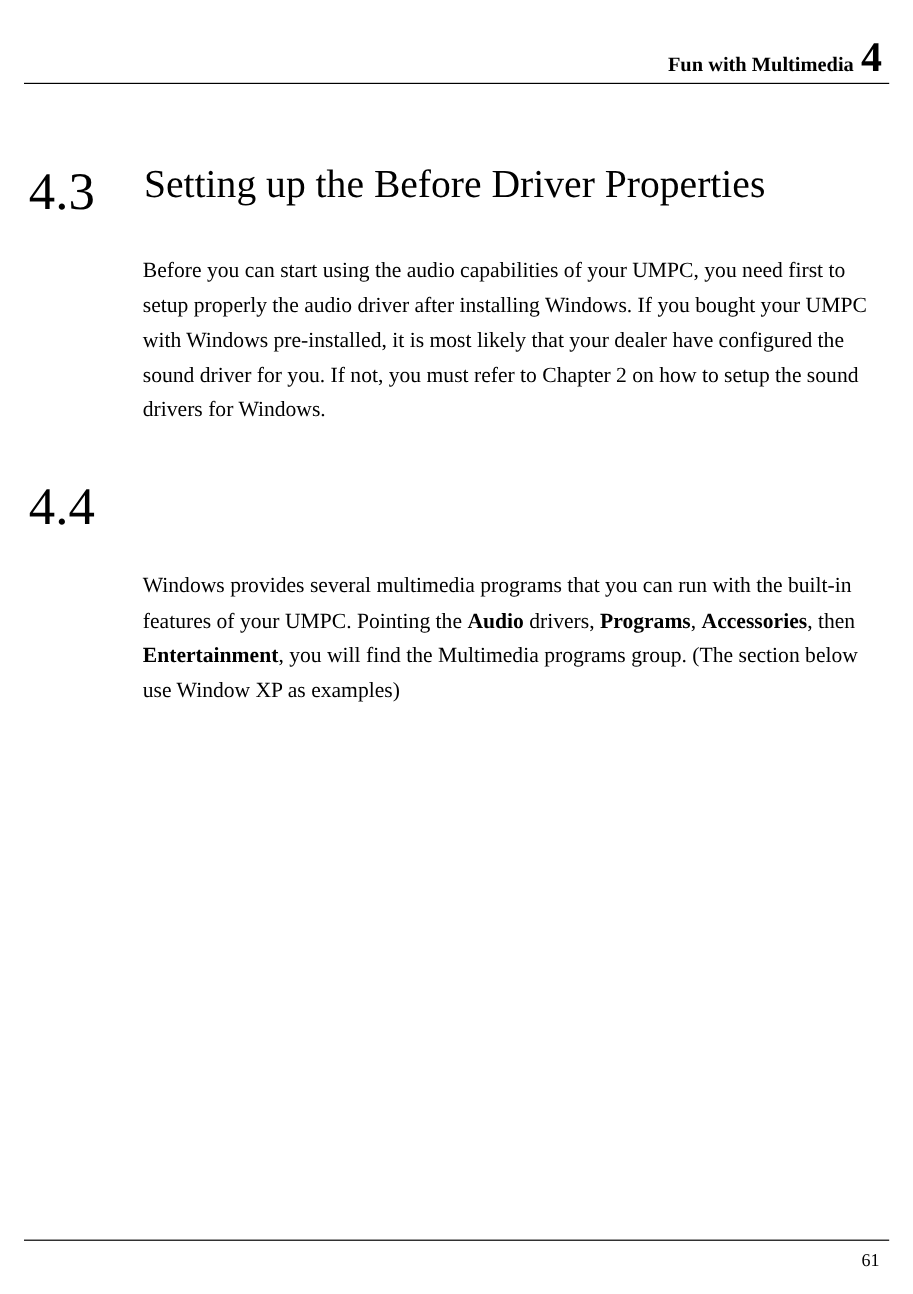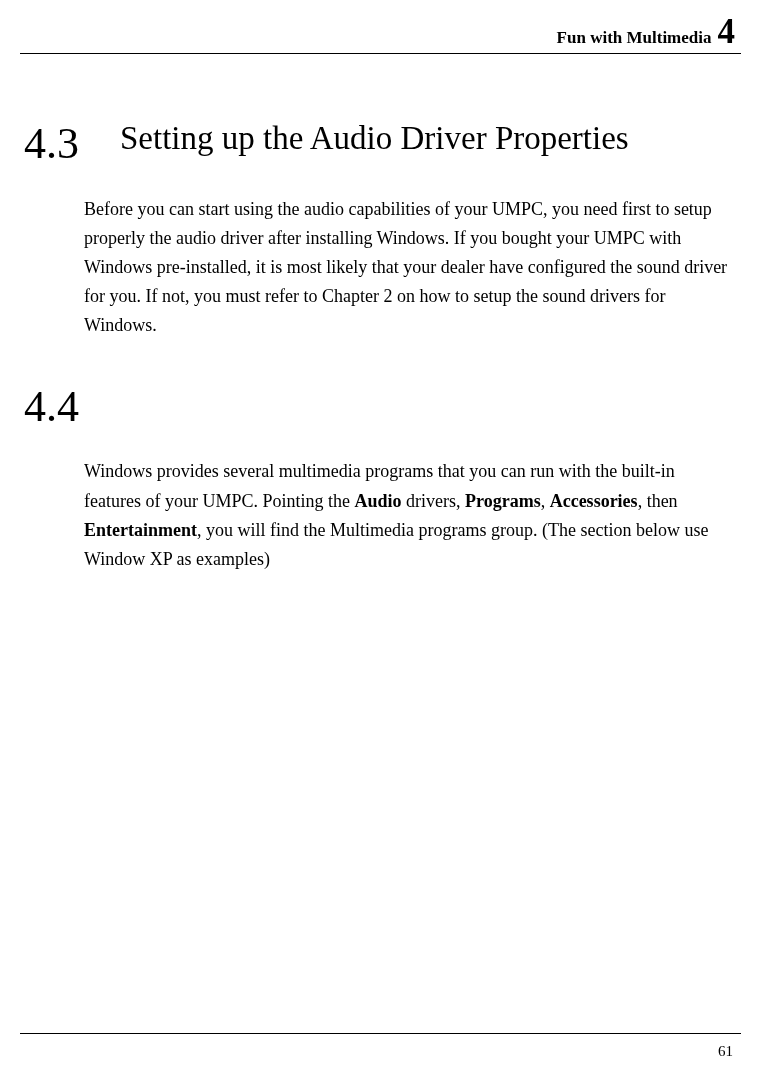--- a/index.html
+++ b/index.html
@@ -7,21 +7,21 @@
       width: 761px;
       height: 1078px;
       font-family: Garamond, "Times New Roman", serif;
       background: #ffffff;
       color: #000000;
       position: relative;
     }
     .page-wrapper {
       width: 100%;
       height: 100%;
-      padding: 0 20px;
+      padding: 16px 20px;
     }
     .running-header {
       display: flex;
       justify-content: flex-end;
       align-items: baseline;
       padding-top: 14px;
       padding-right: 6px;
       padding-bottom: 4px;
       border-bottom: 1.5px solid #000000;
       margin-bottom: 64px;
@@ -48,21 +48,21 @@
       line-height: 1.2;
       padding-left: 4px;
     }
     .section-title {
       flex: 1;
       font-size: 33px;
       font-weight: normal;
       line-height: 1.25;
     }
     .body-text {
-      margin-left: 64px;
+      margin-left: 99px;
       margin-right: 6px;
       font-size: 18px;
       line-height: 1.62;
       margin-bottom: 40px;
     }
     .body-text b {
       font-weight: bold;
     }
     .footer-rule {
       position: absolute;
@@ -84,21 +84,21 @@
 
 <div class="page-wrapper">
 
   <div class="running-header">
     <span class="running-header-text">Fun with Multimedia</span>
     <span class="running-header-number">4</span>
   </div>
 
   <div class="section">
     <div class="section-number">4.3</div>
-    <div class="section-title">Setting up the Audio Driver Properties</div>
+    <div class="section-title">Setting up the Before Driver Properties</div>
   </div>
   <p class="body-text">Before you can start using the audio capabilities of your UMPC, you need first to setup properly the audio driver after installing Windows. If you bought your UMPC with Windows pre-installed, it is most likely that your dealer have configured the sound driver for you. If not, you must refer to Chapter 2 on how to setup the sound drivers for Windows.</p>
 
   <div class="section">
     <div class="section-number">4.4</div>
   </div>
   <p class="body-text">
     <span>Windows provides several multimedia programs that you can run with the built-in features of your UMPC. Pointing the </span><b>Audio</b><span> drivers, </span><b>Programs</b><span>, </span><b>Accessories</b><span>, then </span><b>Entertainment</b><span>, you will find the Multimedia programs group. (The section below use Window XP as examples)</span>
   </p>
 

